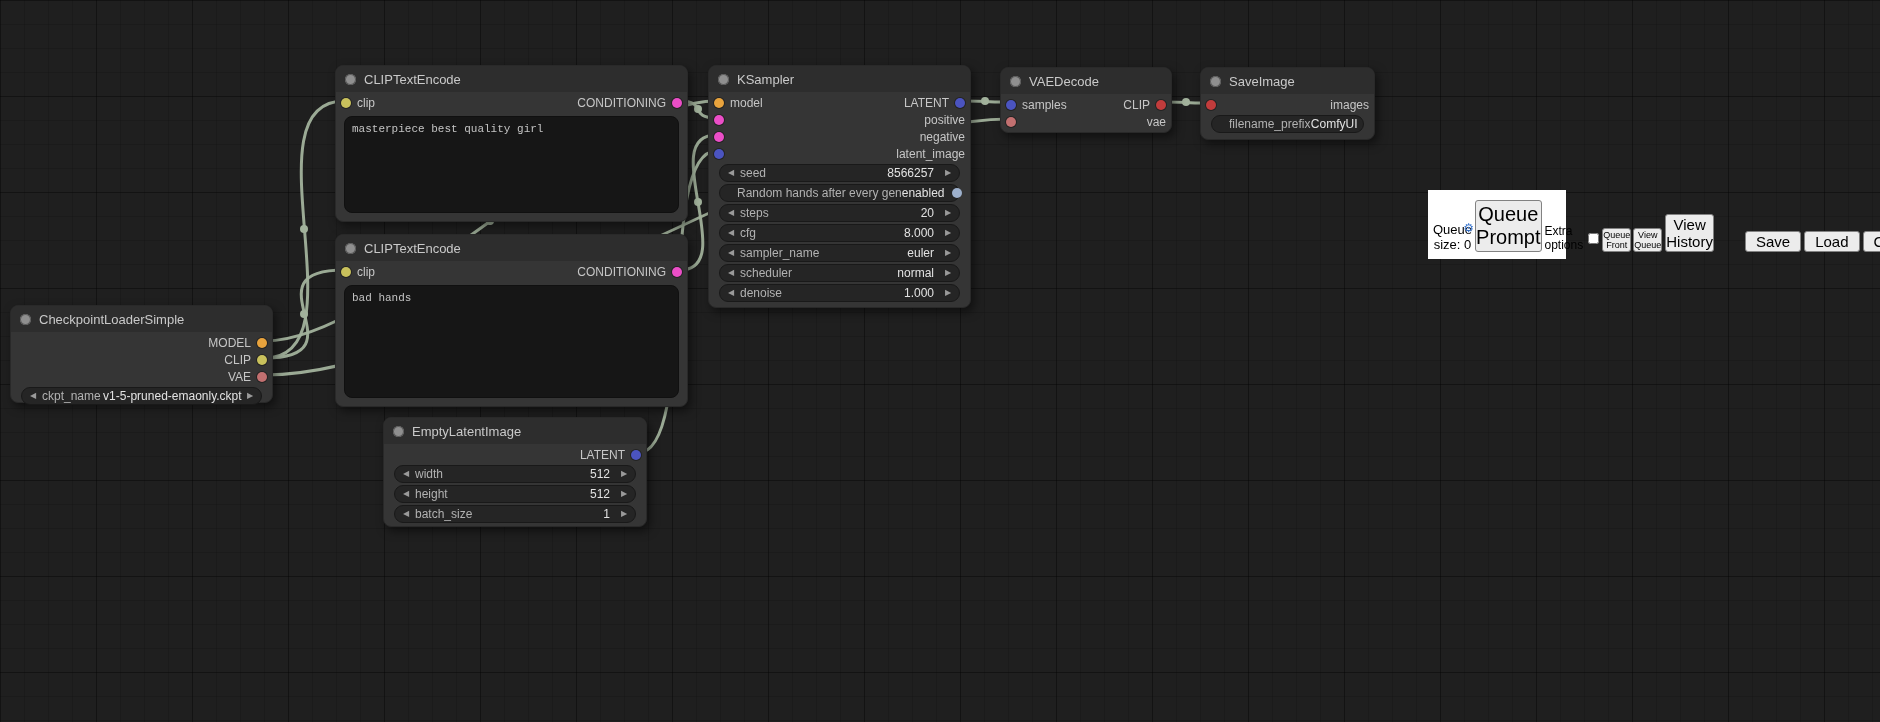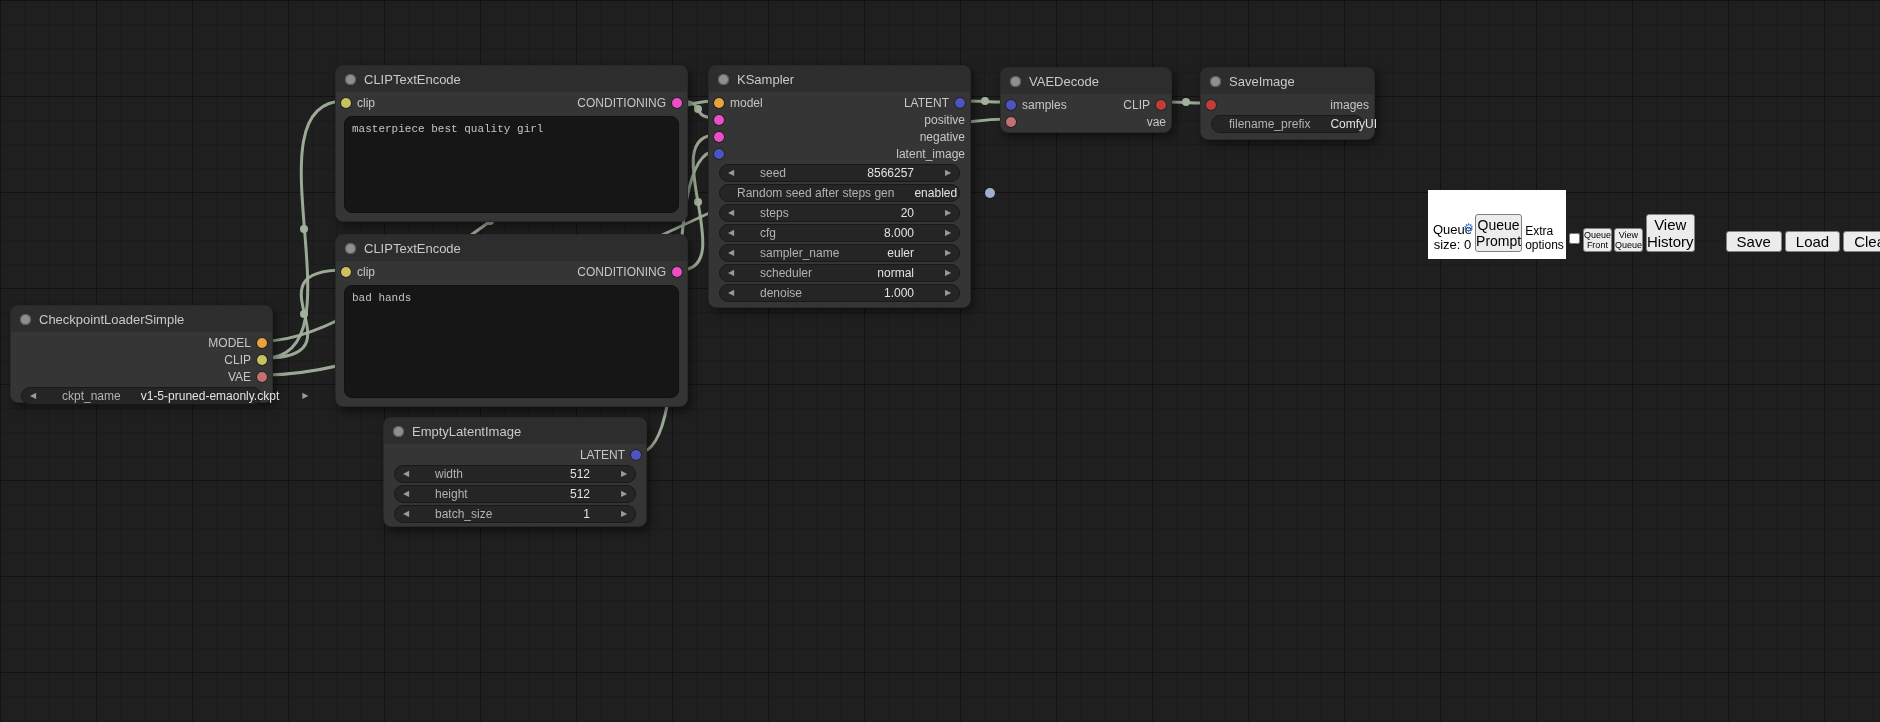--- a/index.html
+++ b/index.html
@@ -41,21 +41,21 @@
   .c-model  { background:#e8a33d; }
   .c-clip   { background:#c9c15c; }
   .c-vae    { background:#c27070; }
   .c-cond   { background:#eb4ec7; }
   .c-latent { background:#4b54c0; }
   .c-image  { background:#c23c3c; }
 
   .widget {
     display:flex; align-items:center; height:18px; margin:2px 10px;
     background:#252525; border:1px solid #191919; border-radius:10px;
-    font-size:12px; color:#c6c6c6; padding:0 5px;gap:20px;
+    font-size:12px; color:#c6c6c6; padding:0 5px;
   }
   .warrow { font-size:8px; color:#9a9a9a; line-height:1; width:12px; text-align:center; flex:0 0 auto; }
   .wlabel { color:#b2b2b2; padding-left:3px; white-space:nowrap; }
   .widget.no-arrows .wlabel { padding-left:12px; }
   .wvalue { margin-left:auto; color:#e2e2e2; padding-right:8px; white-space:nowrap; }
   .wvalue.center { margin-right:auto; padding-right:0; }
   .toggle-dot { width:10px; height:10px; border-radius:50%; background:#9db0cc; margin-right:1px; flex:0 0 auto; }
 
   .prompt-box {
     position:absolute; left:8px; right:8px; bottom:8px; top:50px;
@@ -69,21 +69,21 @@
     position:absolute; left:1428px; top:190px; width:138px;
     background:#ffffff; display:flex; flex-direction:row; align-items:flex-end;
     gap:3px; padding:2px 5px 7px; z-index:10;
   }
   .menu button {
     font-family:inherit; background:#ececec; border:1px solid #828282;
     border-radius:3px; color:#000; cursor:pointer;
   }
   .qsize { position:relative; width:100%; text-align:center; font-size:13px; color:#000; padding-top:1px; }
   .qsize .gear { position:absolute; right:-2px; top:0; font-size:12px; color:#3f7ad0; cursor:pointer; }
-  .btn-queue { width:100%; font-size:14px; padding:2px 0; }
+  .btn-queue { width:100%; font-size:20px; padding:2px 0; }
   .extra { display:flex; align-items:center; gap:5px; font-size:12px; color:#000;margin-top:32px; }
   .extra input { width:11px; height:11px; }
   .row2 { display:flex; width:100%; gap:2px; }
   .row2 button { flex:1; font-size:9px; padding:1px 0; }
   .btn-history { font-size:15px; padding:1px 0; }
   .btn-mid { font-size:15px; padding:1px 10px; margin-top:2px; }
   .btn-save { margin-top:8px;margin-left:28px; }
   .btn-default { font-size:10px; padding:2px 8px; margin-top:2px; }
 </style>
 </head>
@@ -239,21 +239,21 @@
         <span>latent_image</span>
       </div>
     </div>
     <div class="widget">
       <span class="warrow">◀</span>
       <span class="wlabel">seed</span>
       <span class="wvalue">8566257</span>
       <span class="warrow">▶</span>
     </div>
     <div class="widget no-arrows">
-      <span class="wlabel">Random seed after steps gen</span>
+      <span class="wlabel">Random hands after every gen</span>
       <span class="wvalue">enabled</span>
       <span class="toggle-dot"></span>
     </div>
     <div class="widget">
       <span class="warrow">◀</span>
       <span class="wlabel">steps</span>
       <span class="wvalue">20</span>
       <span class="warrow">▶</span>
     </div>
     <div class="widget">

